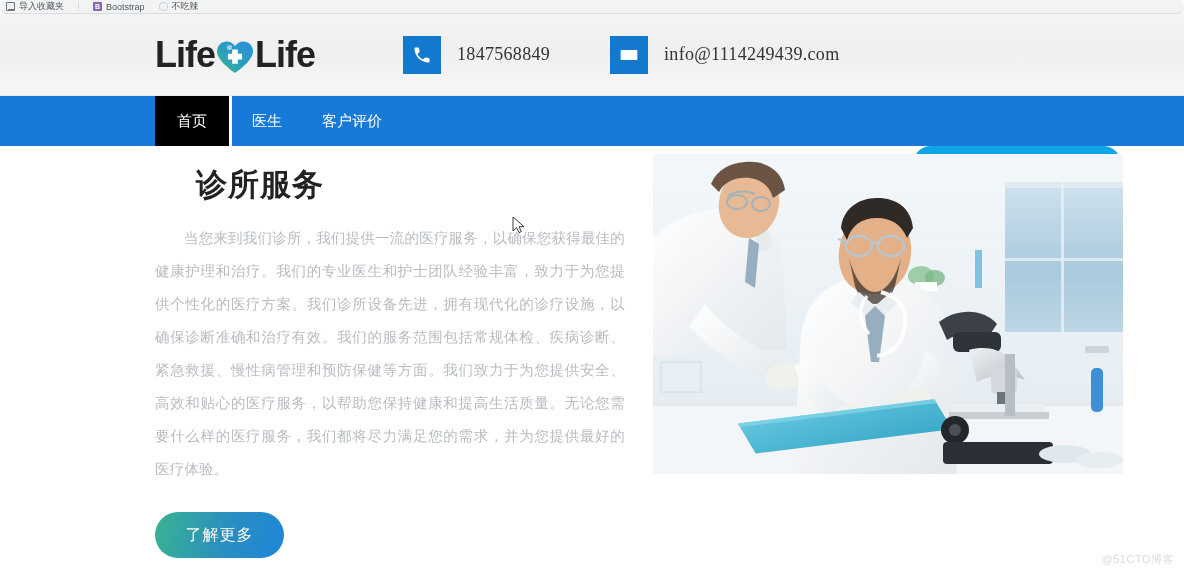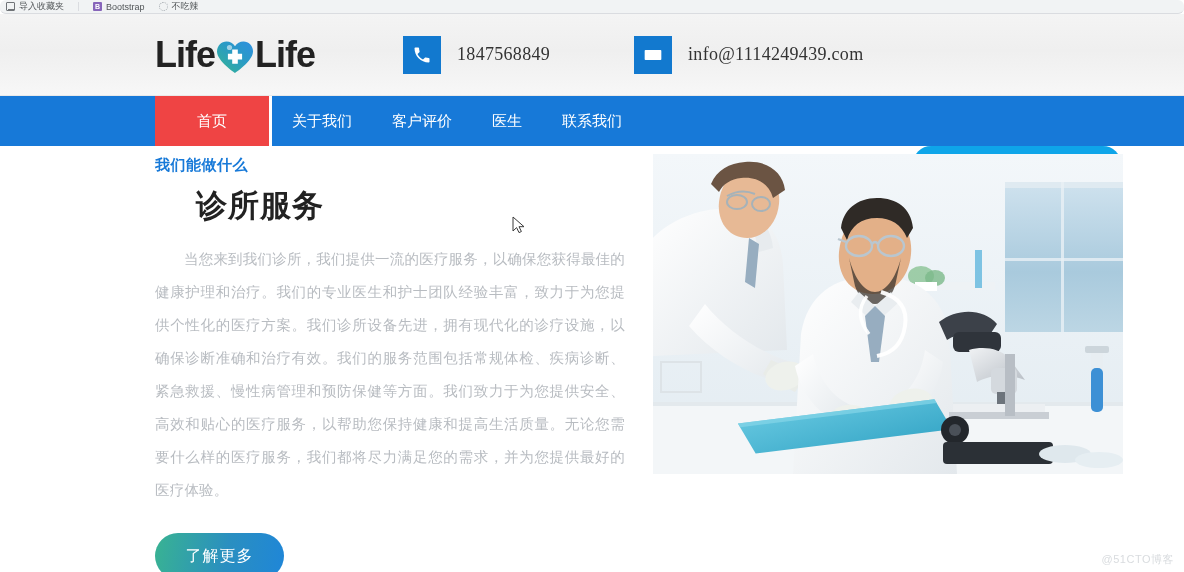--- a/index.html
+++ b/index.html
@@ -80,21 +80,21 @@
     margin: 0 1px;
     display: inline-block;
     top: 2px;
   }
   .logo .heart svg { display: block; }
 
   .contact-group {
     display: flex;
     align-items: center;
     margin-left: 88px;
-    gap: 84px;
+    gap: 60px;
   }
   .contact {
     display: flex;
     align-items: center;
     gap: 16px;
     white-space: nowrap;
   }
   .contact .sq {
     width: 38px; height: 38px;
     background: #1279cf;
@@ -121,23 +121,23 @@
   .nav-items { display: flex; align-items: stretch; }
   .nav-item {
     display: flex; align-items: center; justify-content: center;
     padding: 0 20px;
     font-size: 15px;
     color: #ffffff;
     cursor: pointer;
     white-space: nowrap;
   }
   .nav-item.active {
-    background: #ef4444;
+    background: #000000;
     border-right: 3px solid #ffffff;
-    padding: 0 42px;
+    padding: 0 22px;
   }
   .search-wrap {
     position: absolute;
     right: 63px;
     top: 50%;
     transform: translateY(-50%);
     width: 208px; height: 36px;
     background: #0ea5e9;
     border-radius: 18px;
     display: flex; align-items: center;
@@ -296,48 +296,41 @@
 
     </div>
   </div>
 
   <div class="nav">
     <div class="nav-items">
       <div class="nav-item active">
         <span>首页</span>
       </div>
       <div class="nav-item">
-        <span>关于我们</span>
+        <span>医生</span>
       </div>
       <div class="nav-item">
         <span>客户评价</span>
-      </div>
-      <div class="nav-item">
-        <span>医生</span>
-      </div>
-      <div class="nav-item">
-        <span>联系我们</span>
       </div>
     </div>
 
     <div class="search-wrap">
       <input type="text" placeholder="搜索" style="">
       <span class="search-btn">
         <svg width="18" height="18" viewBox="0 0 24 24" fill="none" stroke="#1a1a1a" stroke-width="2.4">
           <circle cx="10.5" cy="10.5" r="6.6"></circle>
           <path d="M15.4 15.4 L21 21" stroke-linecap="round"></path>
         </svg>
       </span>
     </div>
   </div>
 
   <div class="content">
 
     <div class="left-col">
-      <div class="eyebrow">我们能做什么</div>
       <div class="headline">诊所服务</div>
       <p class="body-copy">当您来到我们诊所，我们提供一流的医疗服务，以确保您获得最佳的健康护理和治疗。我们的专业医生和护士团队经验丰富，致力于为您提供个性化的医疗方案。我们诊所设备先进，拥有现代化的诊疗设施，以确保诊断准确和治疗有效。我们的服务范围包括常规体检、疾病诊断、紧急救援、慢性病管理和预防保健等方面。我们致力于为您提供安全、高效和贴心的医疗服务，以帮助您保持健康和提高生活质量。无论您需要什么样的医疗服务，我们都将尽力满足您的需求，并为您提供最好的医疗体验。</p>
       <button class="cta">了解更多</button>
     </div>
 
     <div class="right-col">
       <div class="hero-photo">
         <svg width="470" height="320" viewBox="0 0 470 320">
           <defs>
             <linearGradient id="bgwall" x1="0" y1="0" x2="0" y2="1">

